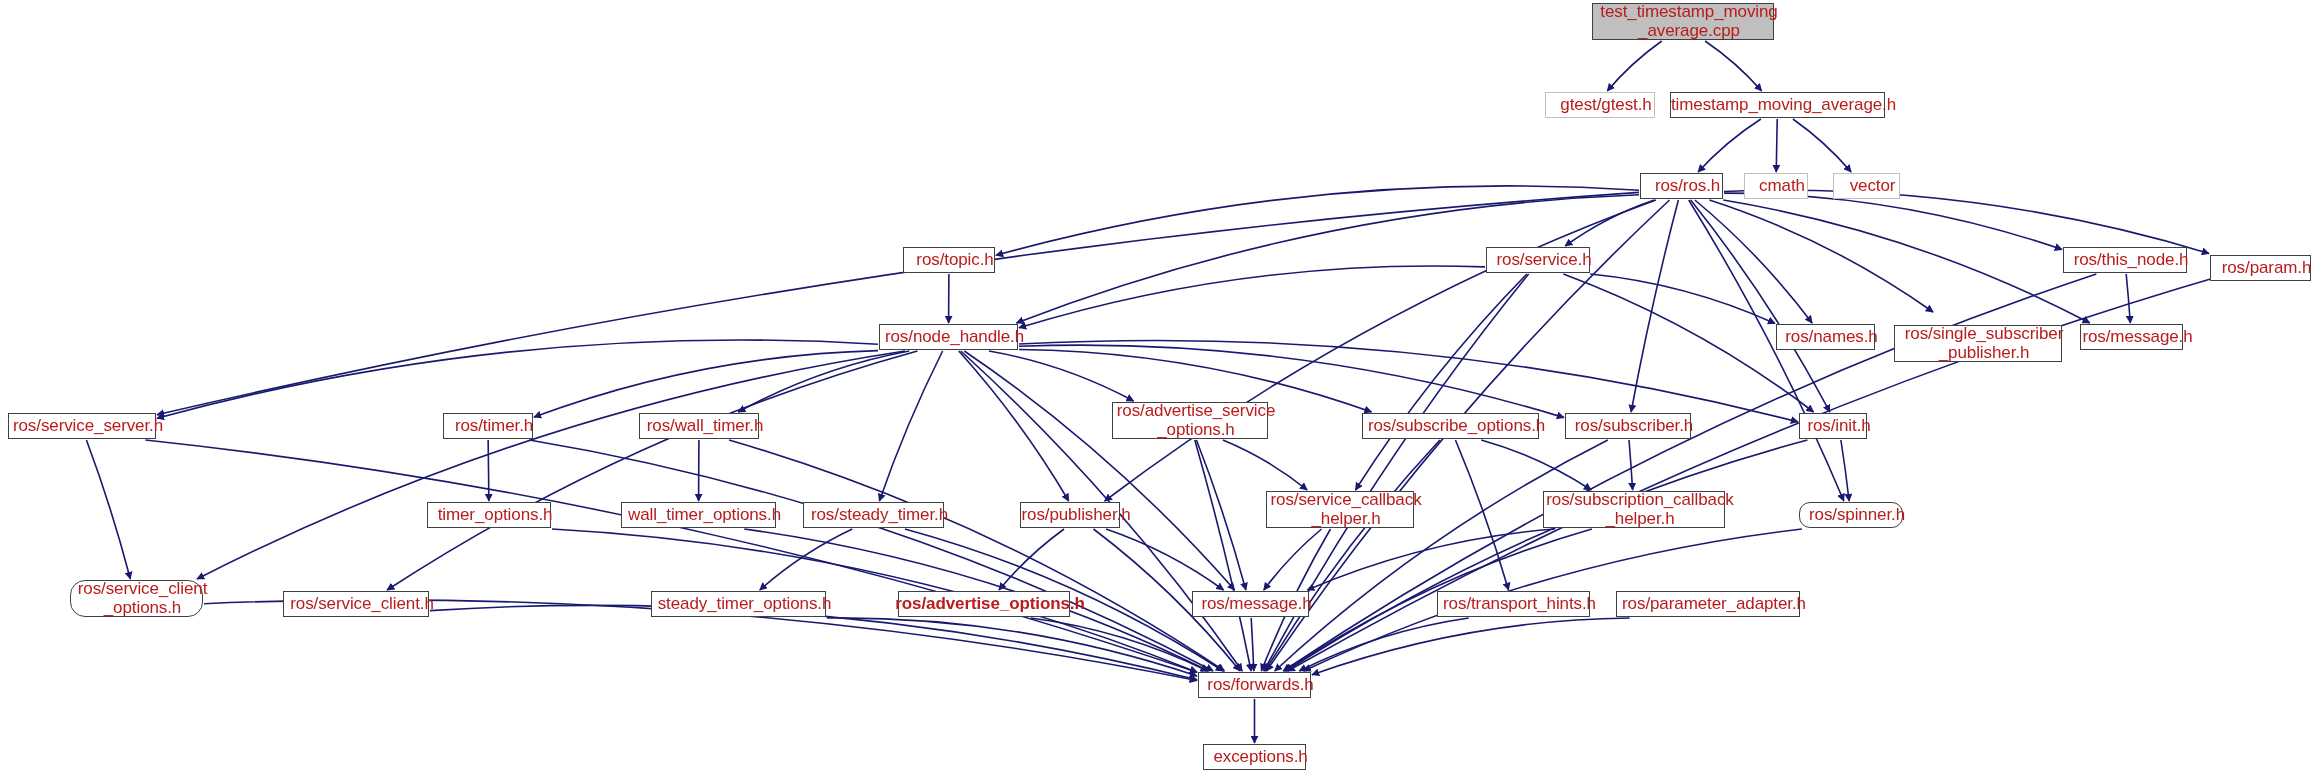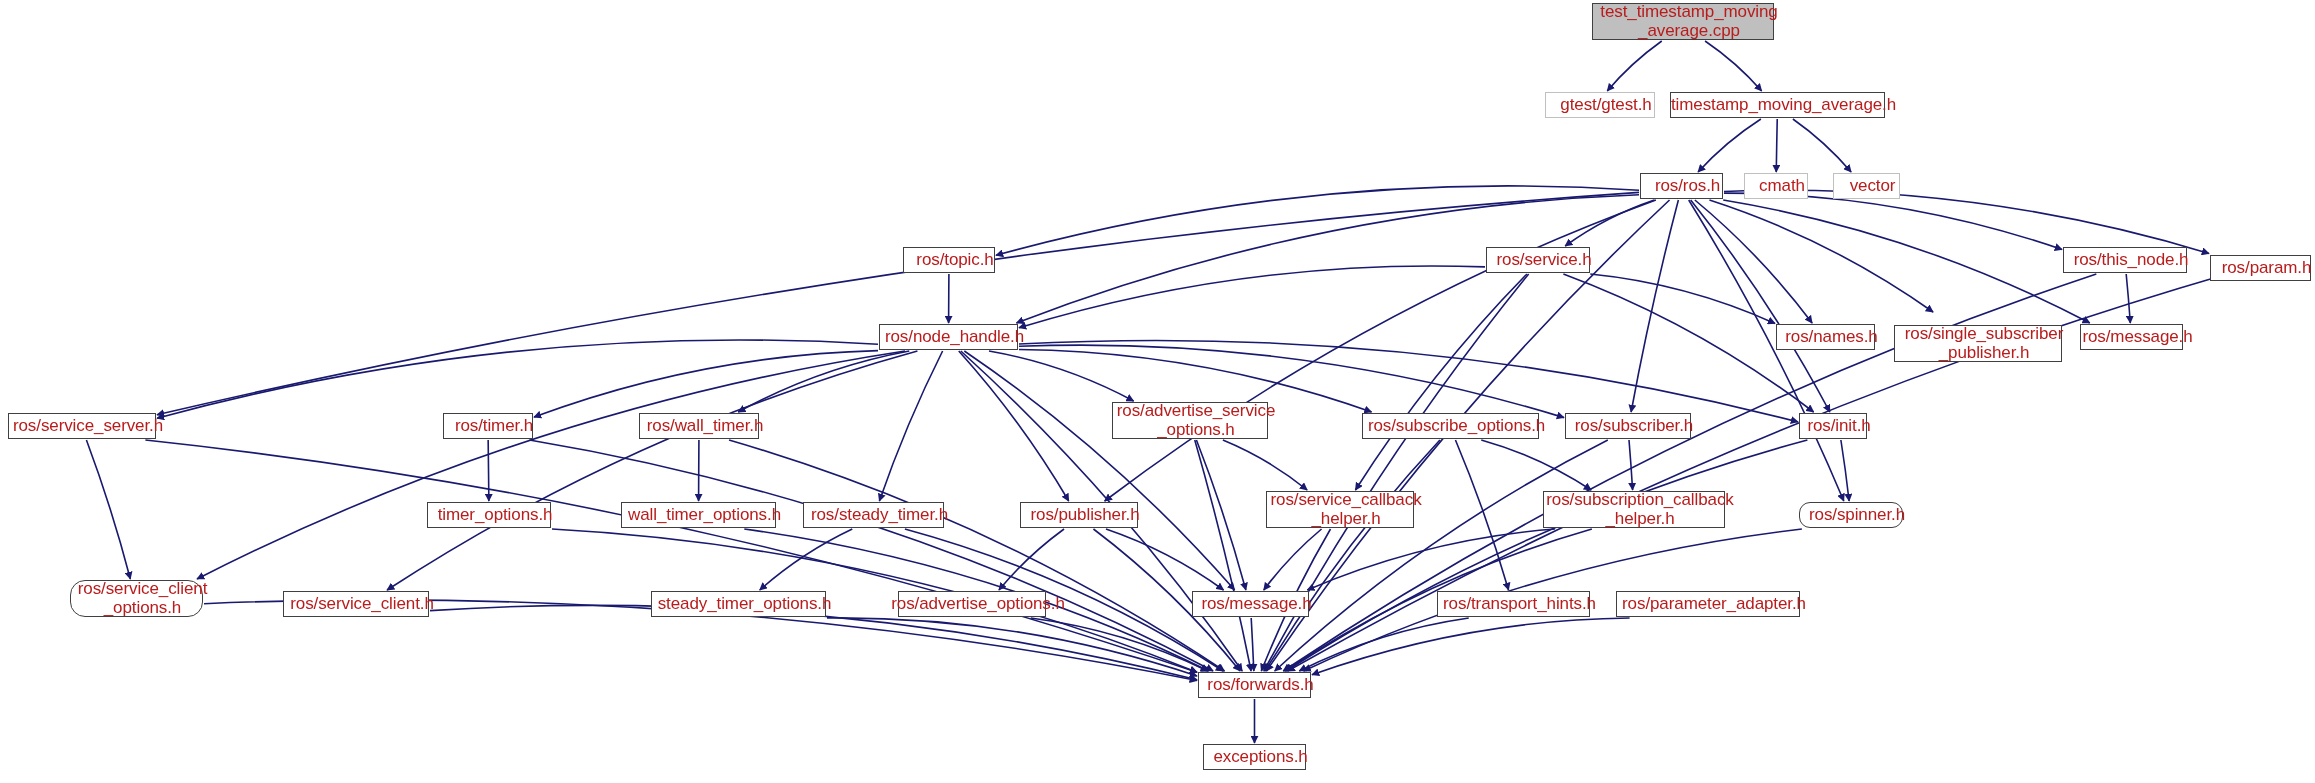--- a/index.html
+++ b/index.html
@@ -157,30 +157,30 @@
       <div class="node" style="left: 443px; top: 413px; width: 90px; height: 26px;">ros/timer.h</div>
       <div class="node" style="left: 639px; top: 413px; width: 120px; height: 26px;">ros/wall_timer.h</div>
       <div class="node" style="left: 1112px; top: 402px; width: 156px; height: 37px;">ros/advertise_service
 _options.h</div>
       <div class="node" style="left: 1362px; top: 413px; width: 177px; height: 26px;">ros/subscribe_options.h</div>
       <div class="node" style="left: 1565px; top: 413px; width: 126px; height: 26px;">ros/subscriber.h</div>
       <div class="node" style="left: 1799px; top: 413px; width: 68px; height: 26px;">ros/init.h</div>
       <div class="node" style="left: 427px; top: 502px; width: 124px; height: 26px;">timer_options.h</div>
       <div class="node" style="left: 621px; top: 502px; width: 155px; height: 26px;">wall_timer_options.h</div>
       <div class="node" style="left: 803px; top: 502px; width: 141px; height: 26px;">ros/steady_timer.h</div>
-      <div class="node" style="left: 1020px; top: 502px; width: 118px; height: 26px;">ros/publisher.h</div>
+      <div class="node" style="left: 1020px; top: 502px; width: 100px; height: 26px;">ros/publisher.h</div>
       <div class="node" style="left: 1266px; top: 491px; width: 148px; height: 37px;">ros/service_callback
 _helper.h</div>
       <div class="node" style="left: 1543px; top: 491px; width: 182px; height: 37px;">ros/subscription_callback
 _helper.h</div>
       <div class="node" style="left: 1799px; top: 502px; width: 104px; height: 26px; border-radius: 11px;">ros/spinner.h</div>
       <div class="node" style="left: 70px; top: 580px; width: 133px; height: 37px; border-radius: 15px;">ros/service_client
 _options.h</div>
       <div class="node" style="left: 283px; top: 591px; width: 146px; height: 26px;">ros/service_client.h</div>
       <div class="node" style="left: 651px; top: 591px; width: 175px; height: 26px;">steady_timer_options.h</div>
-      <div class="node" style="left: 898px; top: 591px; width: 148px; height: 26px;">ros/advertise_options.h</div>
+      <div class="node" style="left: 898px; top: 591px; width: 172px; height: 26px; font-weight: bold;">ros/advertise_options.h</div>
       <div class="node" style="left: 1192px; top: 591px; width: 117px; height: 26px;">ros/message.h</div>
       <div class="node" style="left: 1437px; top: 591px; width: 153px; height: 26px;">ros/transport_hints.h</div>
       <div class="node" style="left: 1616px; top: 591px; width: 184px; height: 26px;">ros/parameter_adapter.h</div>
       <div class="node" style="left: 1198px; top: 672px; width: 113px; height: 26px;">ros/forwards.h</div>
       <div class="node" style="left: 1203px; top: 744px; width: 103px; height: 26px;">exceptions.h</div>
     </div>
 </div>
 
 </body></html>

